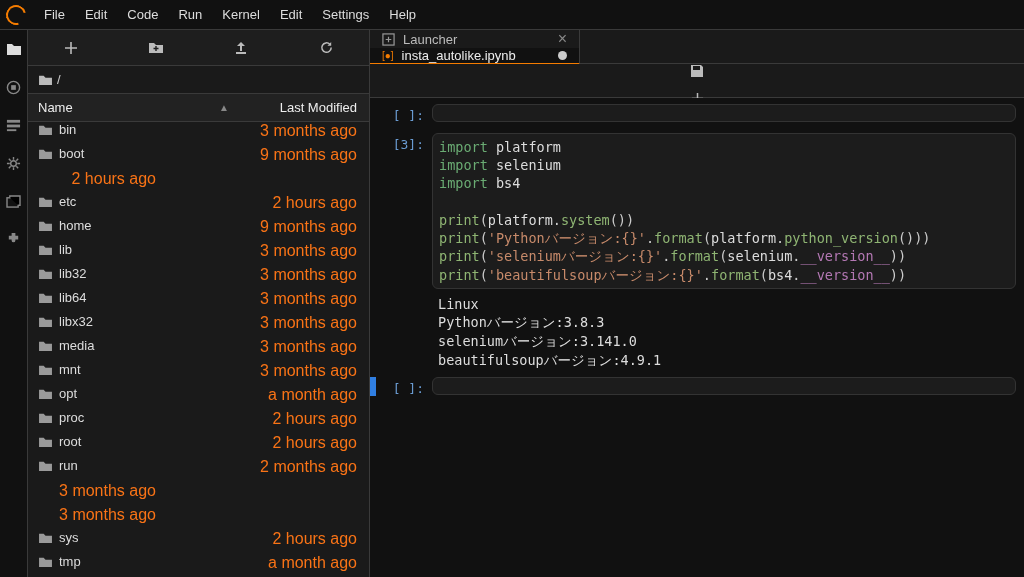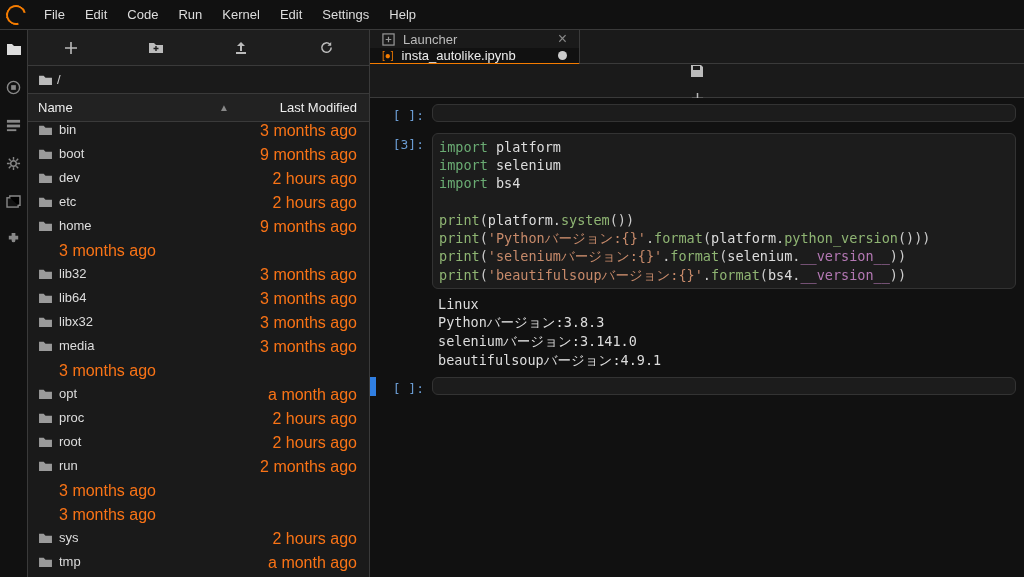--- a/index.html
+++ b/index.html
@@ -207,28 +207,20 @@
             <span>
               <svg width="15" height="12" viewBox="0 0 16 13">
                 <path fill="#9a9a9a" d="M1 2h5l2 2h7v8H1z"></path>
               </svg>
             </span>
             <span>boot</span>
           </div>
           <div class="fmod">9 months ago</div>
         </div>
         <div class="filerow">
-          <div class="fname">
-            <span>
-              <svg width="15" height="12" viewBox="0 0 16 13">
-                <path fill="#9a9a9a" d="M1 2h5l2 2h7v8H1z"></path>
-              </svg>
-            </span>
-            <span>dev</span>
-          </div>
           <div class="fmod">2 hours ago</div>
         </div>
         <div class="filerow">
           <div class="fname">
             <span>
               <svg width="15" height="12" viewBox="0 0 16 13">
                 <path fill="#9a9a9a" d="M1 2h5l2 2h7v8H1z"></path>
               </svg>
             </span>
             <span>etc</span>
@@ -240,20 +232,28 @@
             <span>
               <svg width="15" height="12" viewBox="0 0 16 13">
                 <path fill="#9a9a9a" d="M1 2h5l2 2h7v8H1z"></path>
               </svg>
             </span>
             <span>home</span>
           </div>
           <div class="fmod">9 months ago</div>
         </div>
         <div class="filerow">
+          <div class="fname">
+            <span>
+              <svg width="15" height="12" viewBox="0 0 16 13">
+                <path fill="#9a9a9a" d="M1 2h5l2 2h7v8H1z"></path>
+              </svg>
+            </span>
+            <span>lib</span>
+          </div>
           <div class="fmod">3 months ago</div>
         </div>
         <div class="filerow">
           <div class="fname">
             <span>
               <svg width="15" height="12" viewBox="0 0 16 13">
                 <path fill="#9a9a9a" d="M1 2h5l2 2h7v8H1z"></path>
               </svg>
             </span>
             <span>lib32</span>
@@ -287,20 +287,28 @@
             <span>
               <svg width="15" height="12" viewBox="0 0 16 13">
                 <path fill="#9a9a9a" d="M1 2h5l2 2h7v8H1z"></path>
               </svg>
             </span>
             <span>media</span>
           </div>
           <div class="fmod">3 months ago</div>
         </div>
         <div class="filerow">
+          <div class="fname">
+            <span>
+              <svg width="15" height="12" viewBox="0 0 16 13">
+                <path fill="#9a9a9a" d="M1 2h5l2 2h7v8H1z"></path>
+              </svg>
+            </span>
+            <span>mnt</span>
+          </div>
           <div class="fmod">3 months ago</div>
         </div>
         <div class="filerow">
           <div class="fname">
             <span>
               <svg width="15" height="12" viewBox="0 0 16 13">
                 <path fill="#9a9a9a" d="M1 2h5l2 2h7v8H1z"></path>
               </svg>
             </span>
             <span>opt</span>

